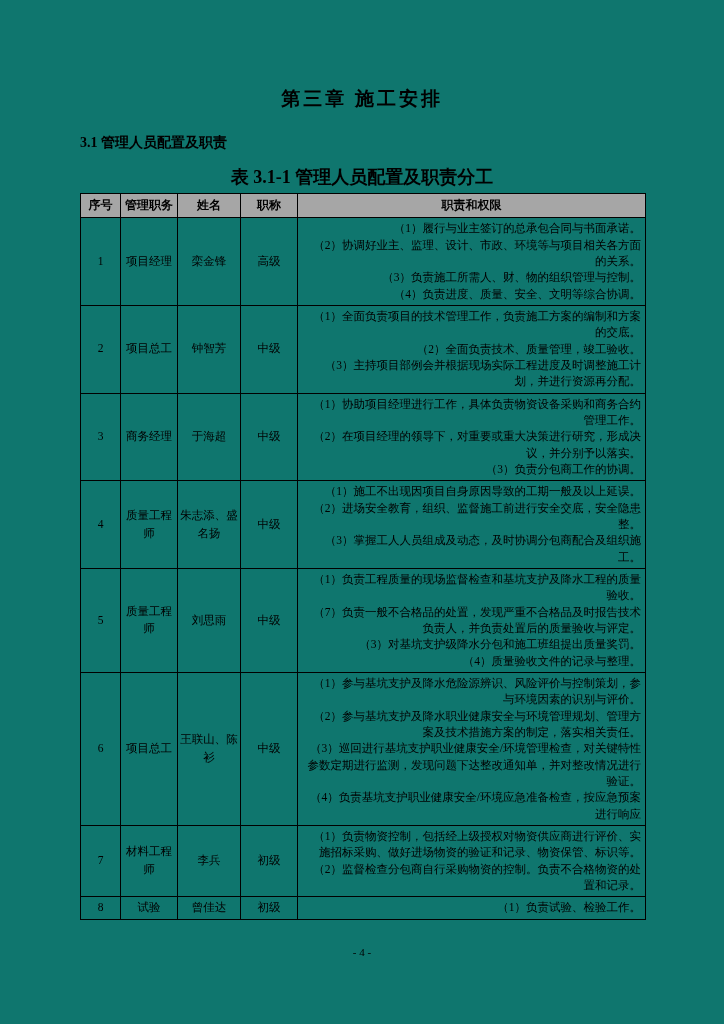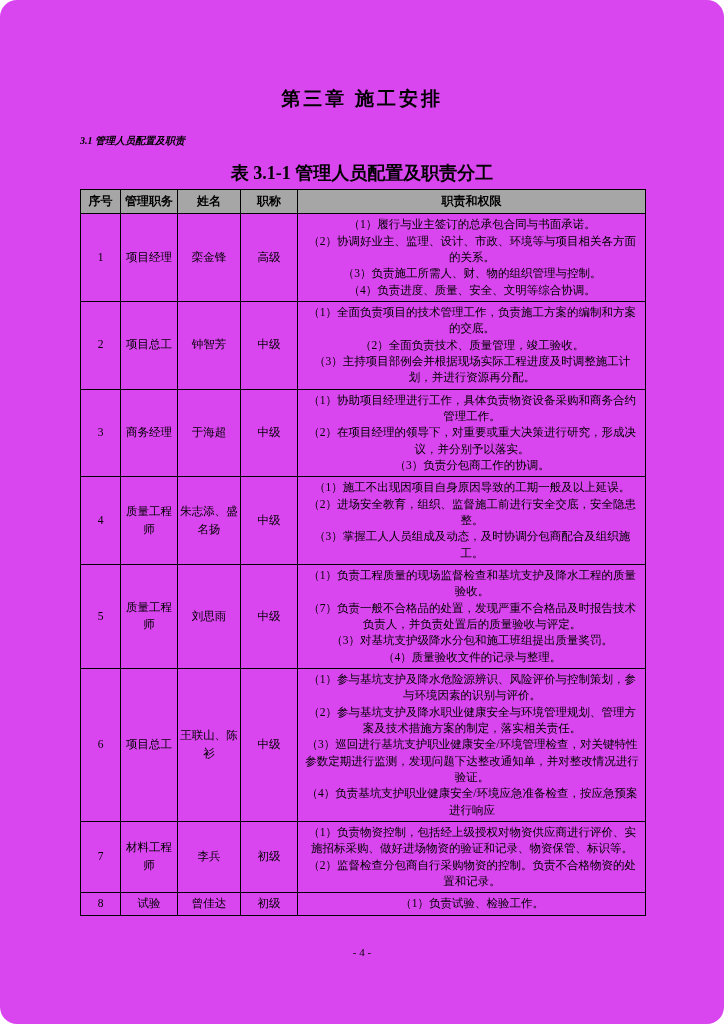--- a/index.html
+++ b/index.html
@@ -6,36 +6,34 @@
   html, body { background: #ffffff; }
   body {
     font-family: "Liberation Serif", "DejaVu Serif", serif;
     color: #000;
   }
   .page {
     position: relative;
     width: 724px;
     height: 1024px;
     margin: 0 auto;
-    background: #d946ef;
+    background: #0f766e;
     overflow: hidden;
-    border-radius: 17px;
   }
   .chapter-title {
     padding-top: 86px;
     text-align: center;
     font-size: 19px;
     font-weight: bold;
     letter-spacing: 3px;
   }
   .section-title {
     margin: 22px 4px 0 80px;
-    font-size: 10px;
-    font-weight: bold;
-    font-style: italic;
+    font-size: 14px;
+    font-weight: bold;
   }
   .table-caption {
     margin-top: 13px;
     text-align: center;
     font-size: 18px;
     font-weight: bold;
   }
   table.staff {
     margin: 4px 0 0 80px;
     width: 565px;
@@ -57,21 +55,21 @@
   }
   td.center-cell {
     text-align: center;
     vertical-align: middle;
     padding: 2px 1px;
     line-height: 1.55;
     word-break: break-all;
   }
   td.duties-cell {
     vertical-align: top;
-    text-align: center;
+    text-align: right;
     padding: 2px 4px 3px 5px;
     line-height: 1.42;
   }
   .duty-item { word-break: break-all; }
   .col-no { width: 40px; }
   .col-pos { width: 57px; }
   .col-name { width: 63px; }
   .col-title { width: 57px; }
   .col-duty { width: 348px; }
   .page-footer {

